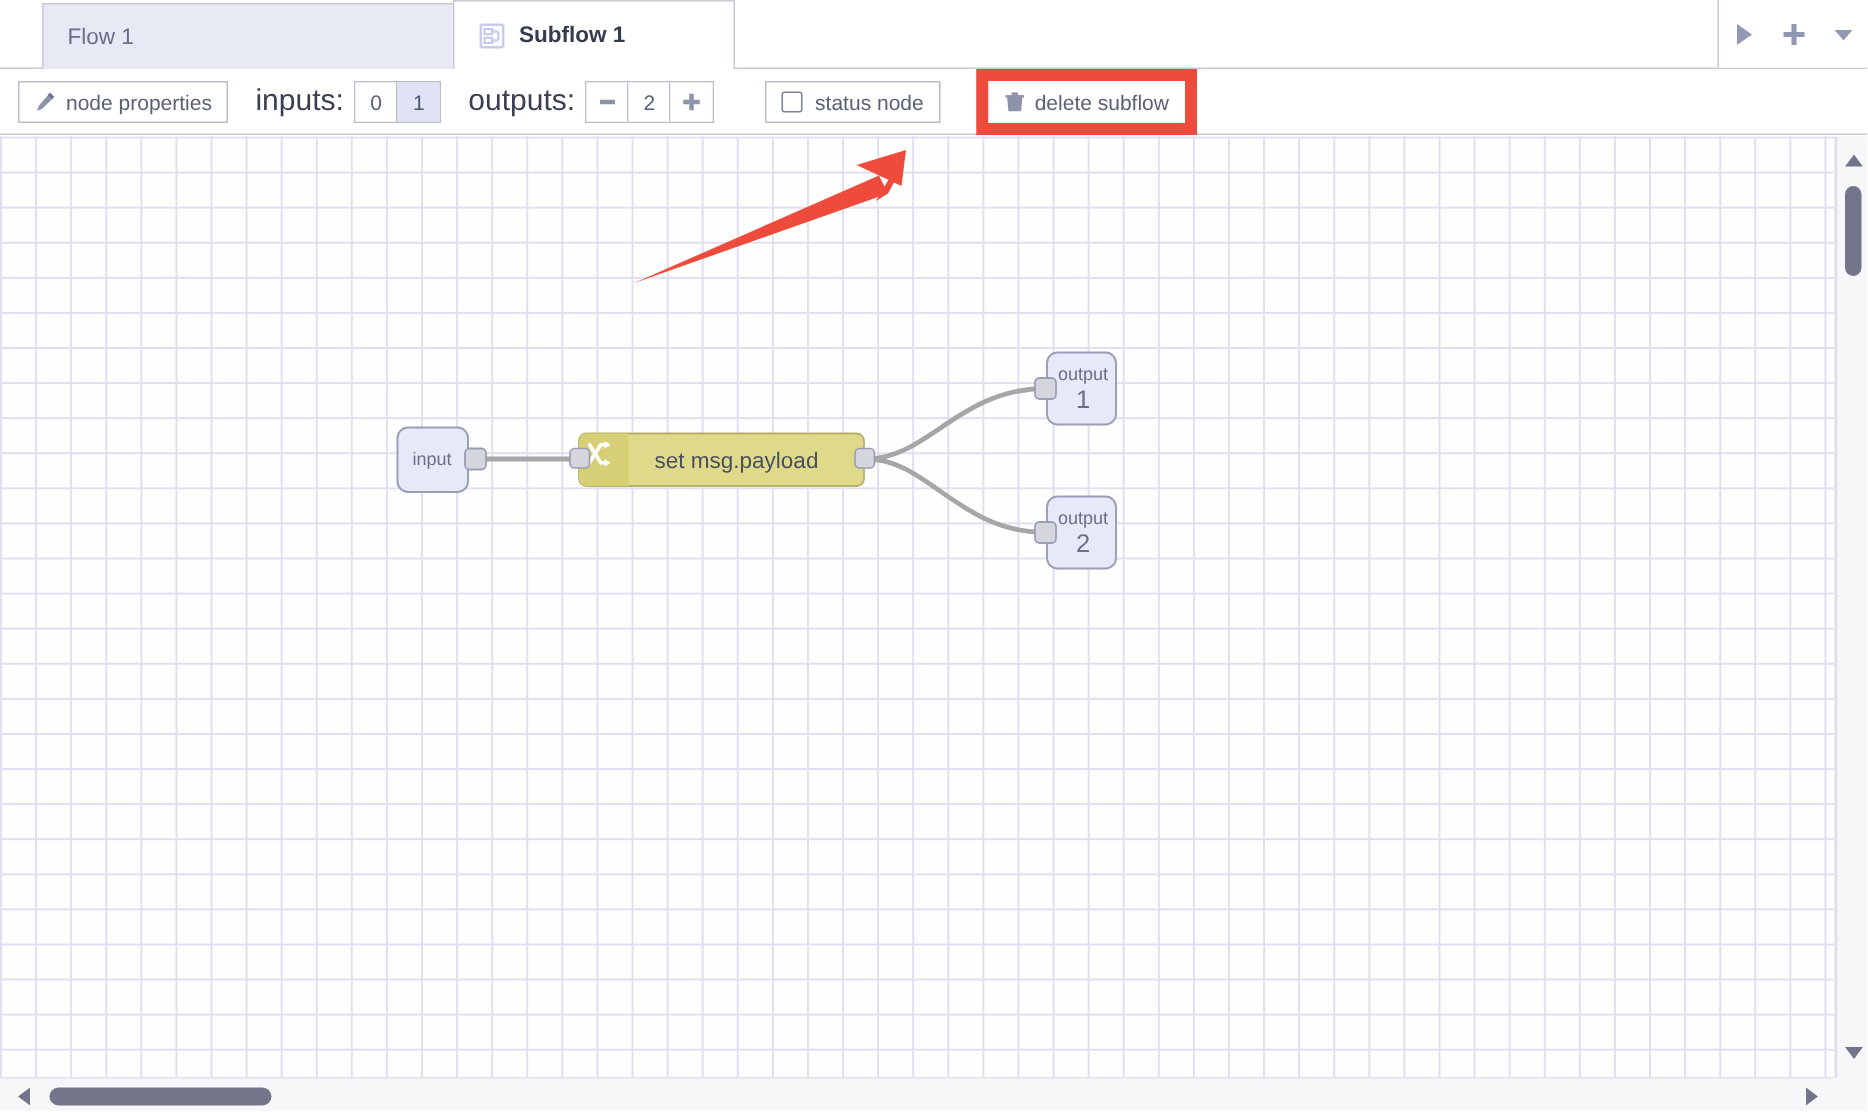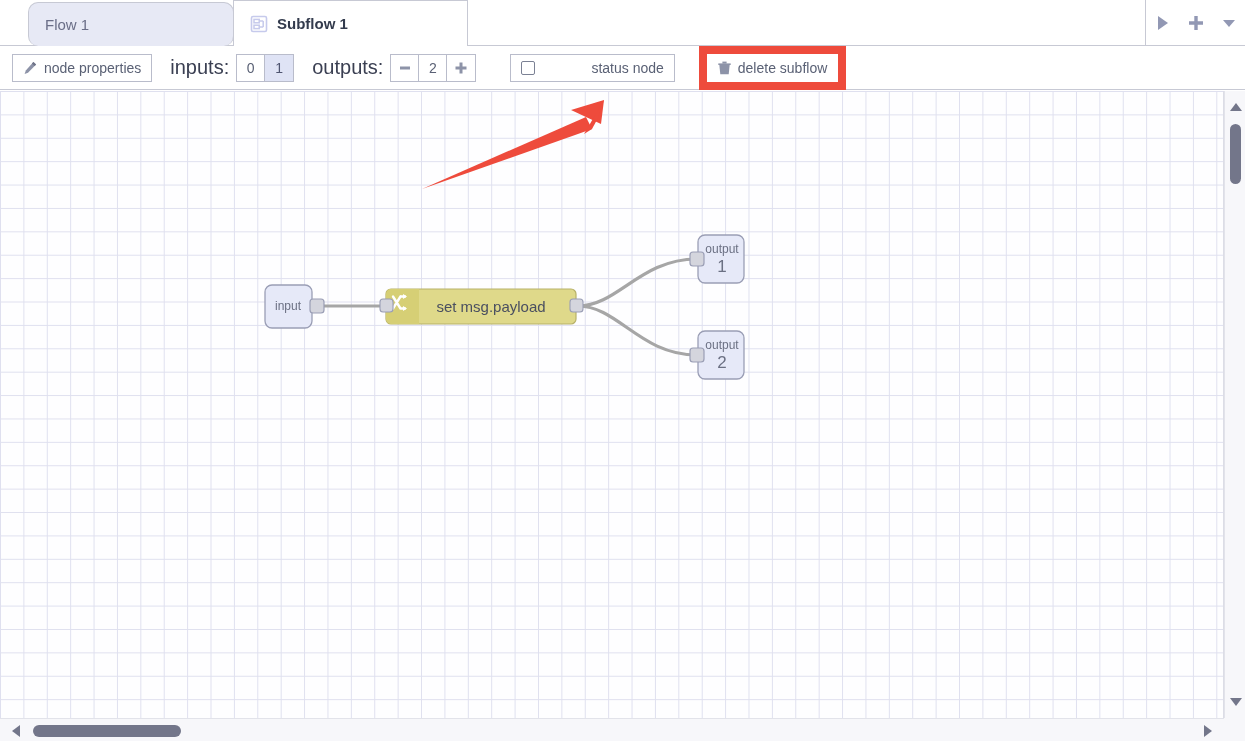--- a/index.html
+++ b/index.html
@@ -44,28 +44,27 @@
     padding: 0 16px;
     border: 1px solid #c7c9d4;
     border-bottom: none;
     font-size: 15px;
     white-space: nowrap;
     margin-right: -1px;
   }
   .tab.inactive {
     background: #e7e9f5;
     color: #6a6e87;
-    width: 206px;
-    border-radius: 10px;
+    width: 275px;
   }
   .tab.active {
     background: #fff;
     color: #333b4d;
     font-weight: bold;
-    width: 235px;
+    width: 188px;
     height: 46px;
     z-index: 4;
   }
   .tab-icon {
     width: 18px; height: 18px;
     margin-right: 9px;
     flex: 0 0 auto;
     display: block;
   }
   .tabbar-right {
@@ -313,21 +312,21 @@
         </svg>
       </div>
       <div class="seg readonly">2</div>
       <div class="seg">
         <svg width="14" height="14" viewBox="0 0 14 14">
           <path d="M7 1.5 V12.5 M1.5 7 H12.5" stroke="#8d93a8" stroke-width="3" stroke-linecap="butt"></path>
         </svg>
       </div>
     </div>
 
-    <div class="tb-box" style="margin-left:34px;gap:48px;">
+    <div class="tb-box" style="margin-left:34px;">
       <span class="checkbox-sq"></span>
       <span>status node</span>
     </div>
 
     <div class="delete-wrap">
       <div class="tb-box">
         <span class="icon-inline">
           <svg width="13" height="14" viewBox="0 0 13 14">
             <path d="M1.3 3.4 H11.7 L10.7 13.2 H2.3 Z" fill="#8d93a8"></path>
             <rect x="4.4" y="0.6" width="4.2" height="2" fill="#8d93a8"></rect>

